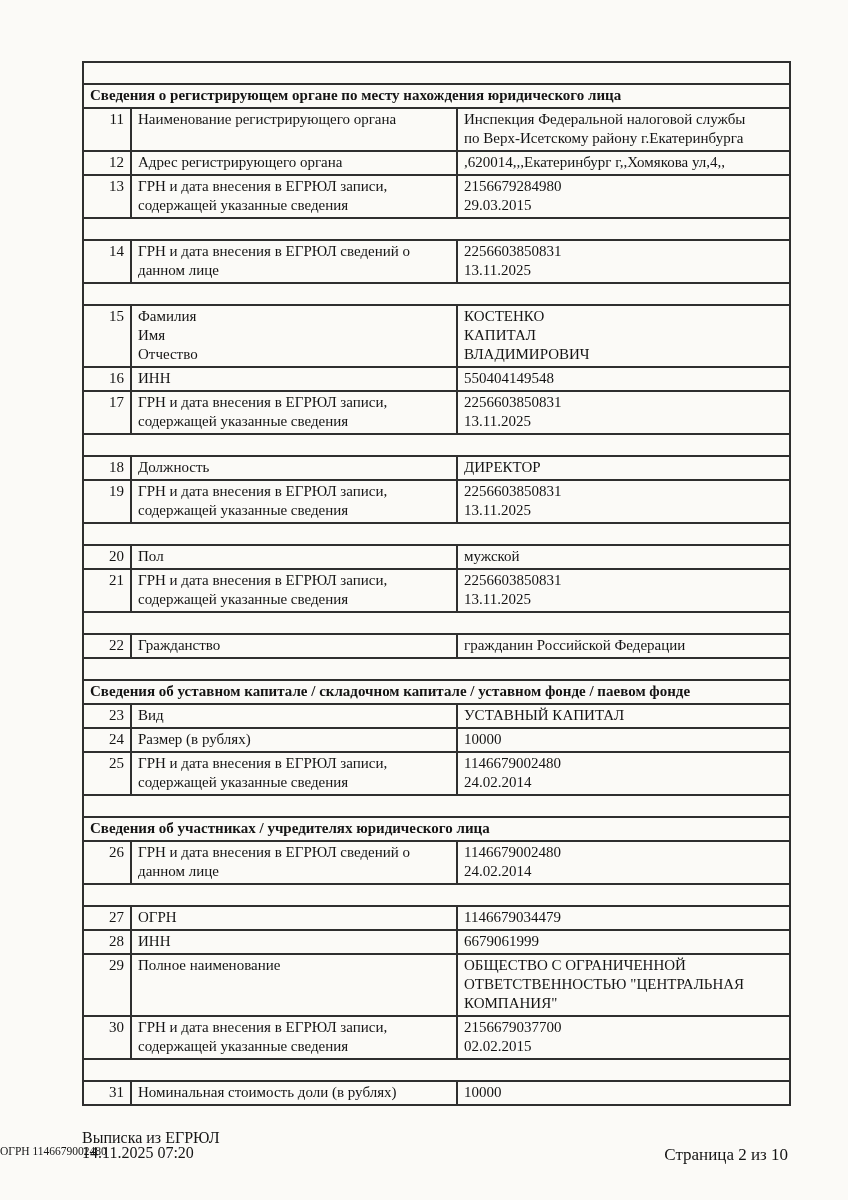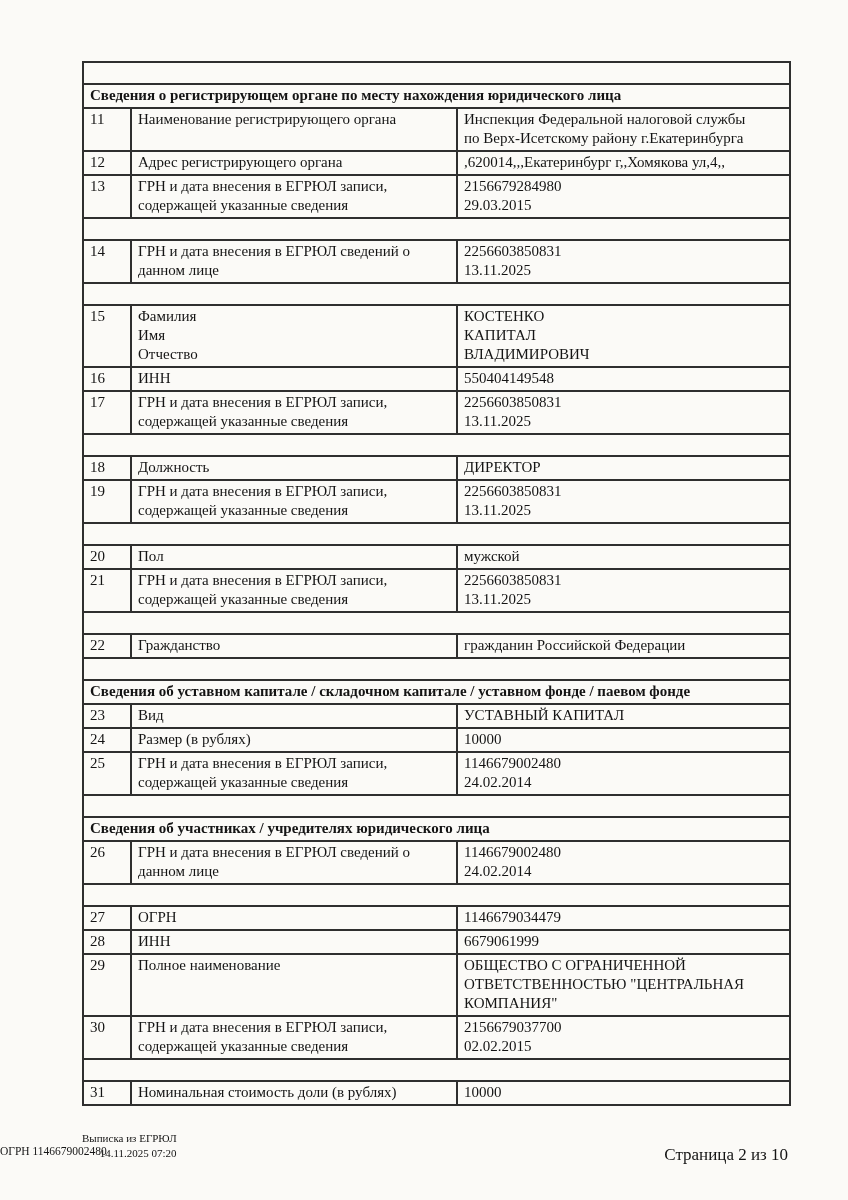--- a/index.html
+++ b/index.html
@@ -27,41 +27,40 @@
   }
   table.egrul td {
     border: 2px solid #2f2f2f;
     vertical-align: top;
     padding: 1px 6px 2px 6px;
     font-size: 15px;
     line-height: 19px;
     overflow: hidden;
   }
   td.num {
-    text-align: left;
+    text-align: right;
     padding-left: 2px;
     padding-right: 2px;
   }
   td.spacer {
     height: 17px;
     padding: 0;
   }
   td.section {
     font-weight: bold;
     font-size: 15.5px;
     padding: 2px 10px;
   }
   .footer-left {
     position: absolute;
     left: 82px;
     top: 1131px;
-    font-size: 11px;
+    font-size: 16px;
     line-height: 14.5px;
     white-space: nowrap;
-    text-align: right;
   }
   .footer-center {
     position: absolute;
     left: 0;
     top: 1145px;
     width: 800px;
     text-align: left;
     font-size: 11.5px;
   }
   .footer-right {

